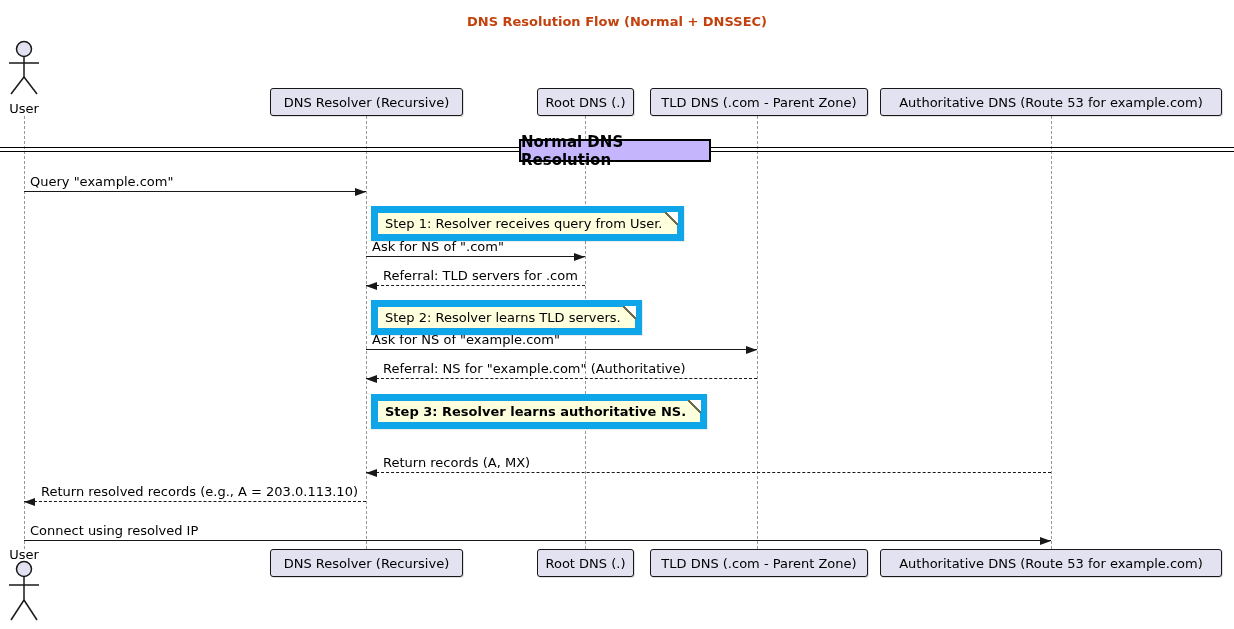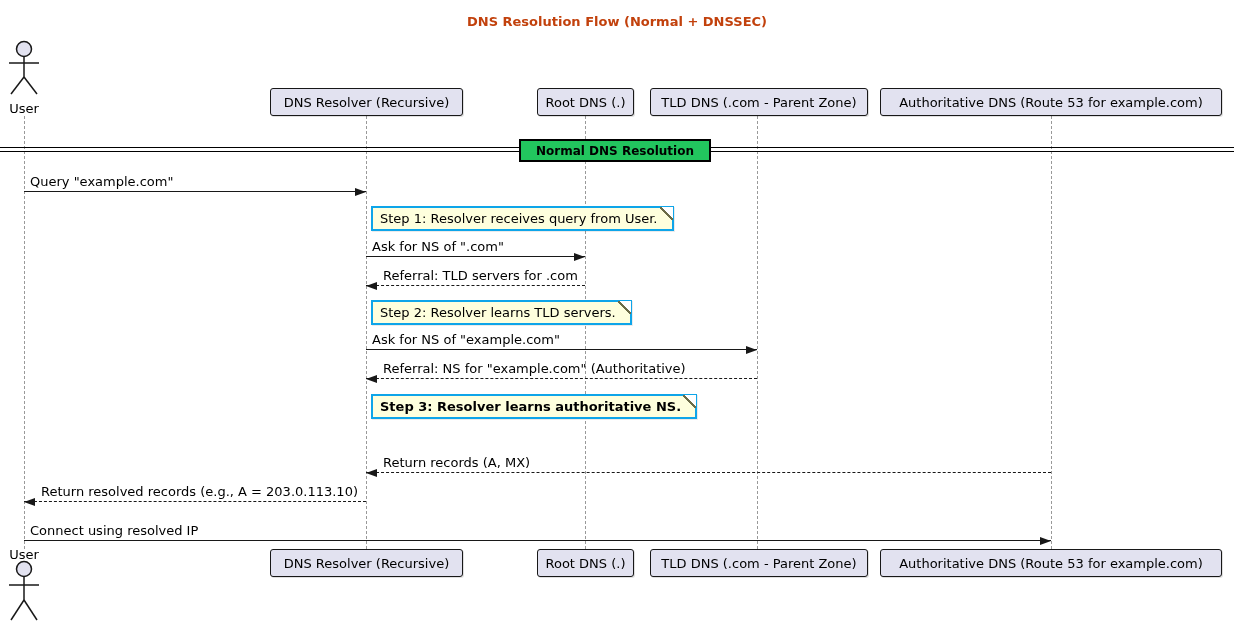--- a/index.html
+++ b/index.html
@@ -15,34 +15,34 @@
   .participant{position:absolute;height:26px;background:#E2E2F0;border:1px solid #181818;
                border-radius:3px;display:flex;align-items:center;justify-content:center;
                font-size:13px;color:#000;z-index:3;box-shadow:1px 1px 0 rgba(0,0,0,0.12);}
 
   .actor-label{position:absolute;width:80px;text-align:center;font-size:13px;color:#000;z-index:3;}
   .actor-figure{position:absolute;z-index:3;}
 
   .divider-lines{position:absolute;left:0;top:147px;width:1234px;height:3px;
                  border-top:1px solid #000;border-bottom:1px solid #000;z-index:2;}
   .divider-box{position:absolute;left:519px;top:139px;width:188px;height:19px;
-               background:#22c55e;border:2px solid #000;display:flex;align-items:center;
-               justify-content:center;font-size:12px;font-weight:bold;z-index:4;}
+               background:#c4b5fd;border:2px solid #000;display:flex;align-items:center;
+               justify-content:center;font-size:15px;font-weight:bold;z-index:4;}
 
   .msg{position:absolute;height:16px;z-index:2;}
   .msg-label{position:absolute;left:6px;top:-2px;font-size:13px;color:#000;white-space:nowrap;}
   .msg.return .msg-label{left:17px;}
   .msg-line{position:absolute;left:0;right:0;bottom:0;height:0;border-top:1px solid #181818;}
   .msg.dashed .msg-line{border-top-style:dashed;}
   .arr{position:absolute;bottom:-4px;width:0;height:0;
        border-top:4.5px solid transparent;border-bottom:4.5px solid transparent;}
   .arr.right{right:0;border-left:11px solid #181818;}
   .arr.left{left:0;border-right:11px solid #181818;}
 
-  .note{position:absolute;background:#FEFFDD;border:2px solid #0ea5e9;
+  .note{position:absolute;background:#FEFFDD;border:7px solid #0ea5e9;
         font-size:13px;color:#000;padding:3px 14px 3px 7px;white-space:nowrap;z-index:3;
         box-shadow:1px 1px 0 rgba(0,0,0,0.08);}
   .note .fold{position:absolute;top:-1px;right:-1px;width:13px;height:13px;
         background:linear-gradient(to bottom left,#ffffff 0%,#ffffff 46%,#6b6b47 46%,#6b6b47 54%,#FEFFDD 54%,#FEFFDD 100%);}
 </style>
 </head>
 <body>
 
 <div id="canvas">
 

